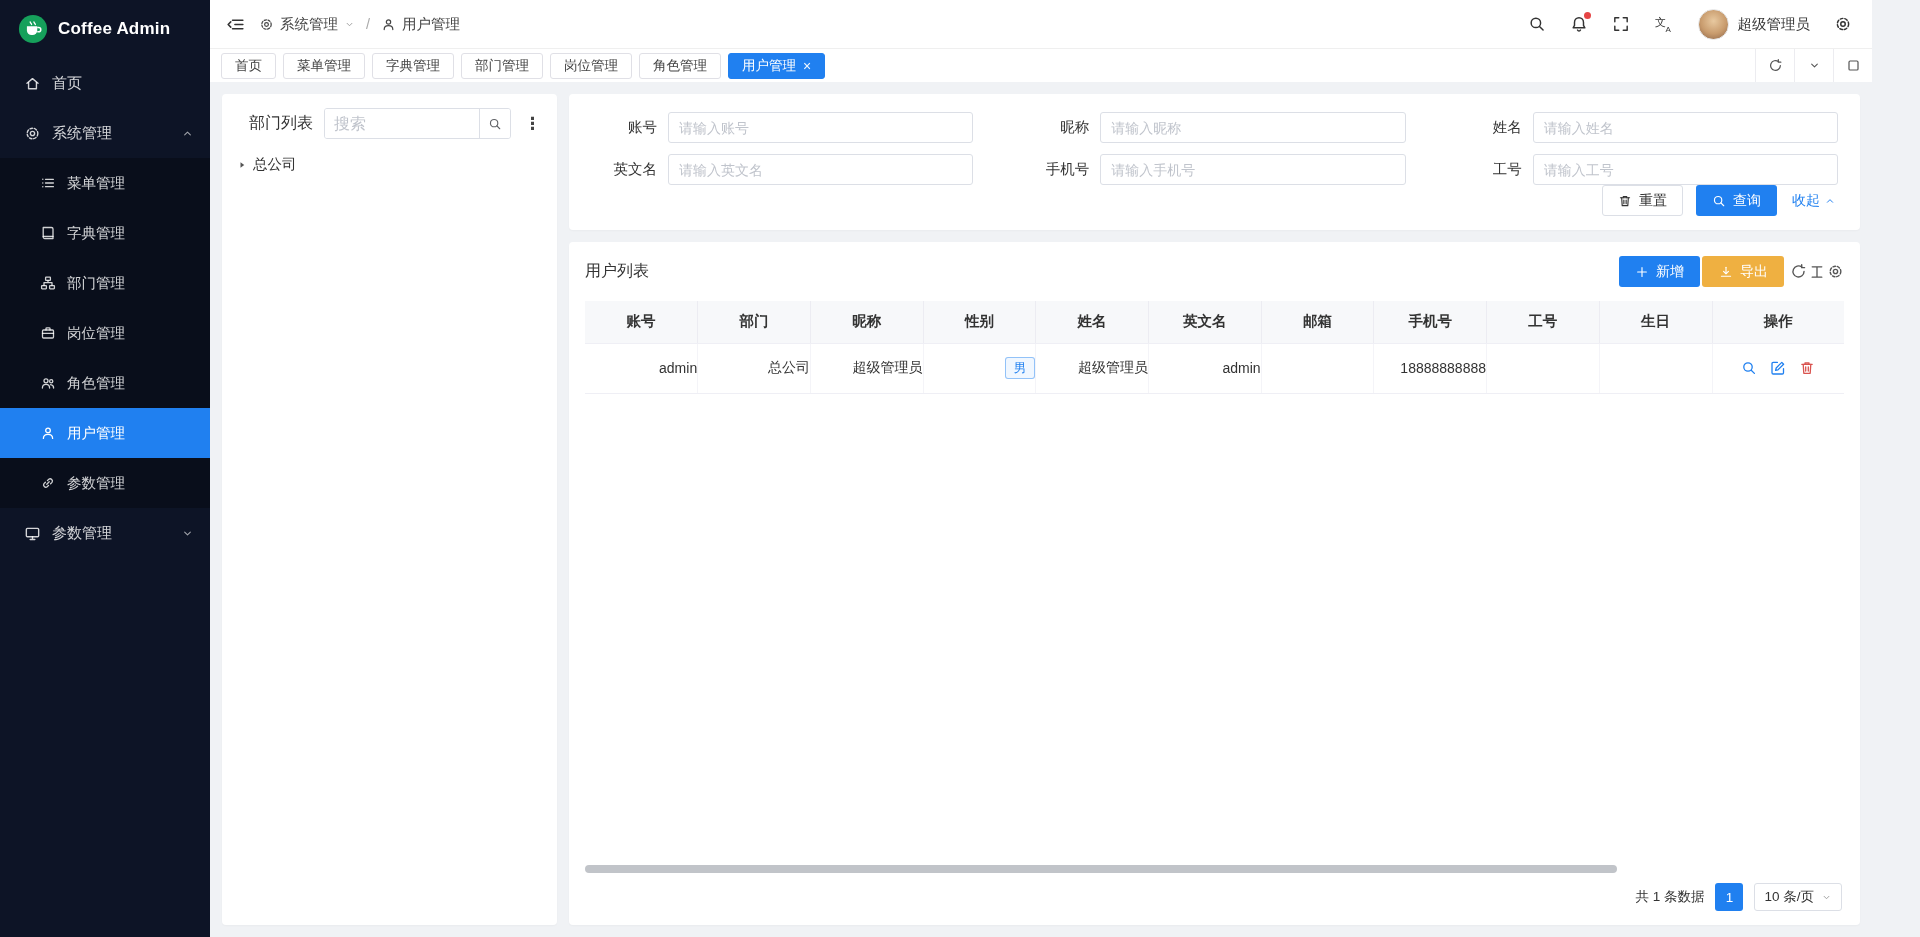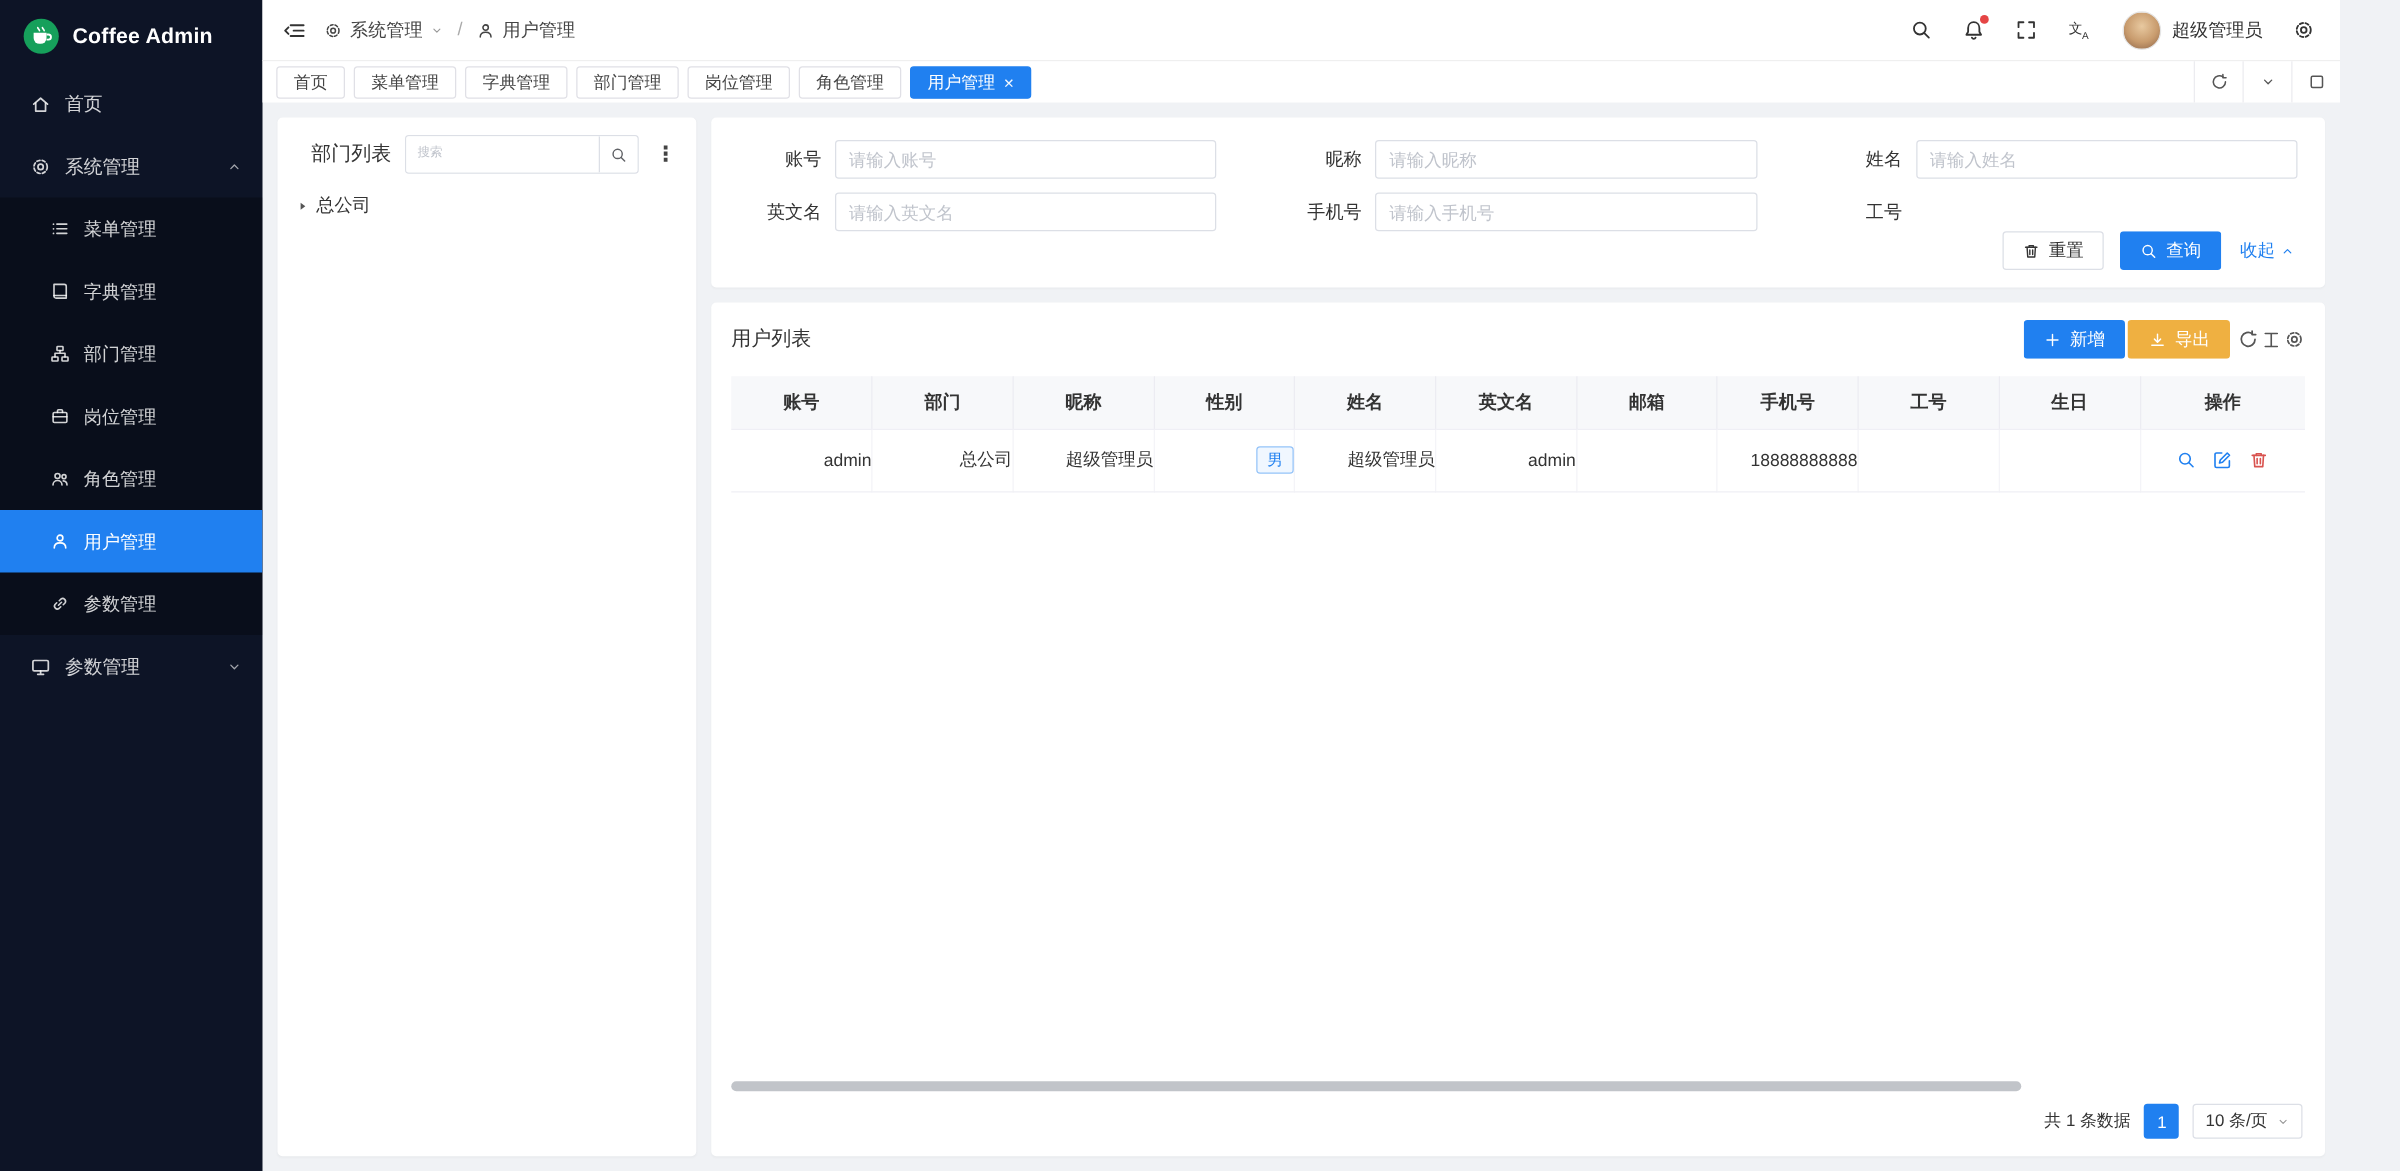--- a/index.html
+++ b/index.html
@@ -45,21 +45,21 @@
 
   .content { flex:1; display:flex; gap:12px; padding:12px; min-height:0; }
 
   .card { background:#fff; border-radius:4px; box-shadow:0 1px 2px rgba(0,0,0,.03); }
 
   
   .dept-card { width:335px; flex:none; padding:14px; display:flex; flex-direction:column; gap:14px; }
   .dept-head { display:flex; align-items:center; gap:11px; }
   .dept-title { font-size:16px; color:#333; white-space:nowrap;margin-left:13px; }
   .dept-search { flex:1; display:flex; height:31px; border:1px solid #dcdfe6; border-radius:3px; overflow:hidden; background:#fff; }
-  .dept-search input { flex:1; min-width:0; border:none; outline:none; padding:0 9px; font-size:10px; color:#1d4ed8; font-family:Liberation Mono, monospace; }
+  .dept-search input { flex:1; min-width:0; border:none; outline:none; padding:0 9px; font-size:16px; color:#1d4ed8; font-family:Liberation Sans, sans-serif; }
   .dept-search input::placeholder { color:#c0c4cc; }
   .dept-search .sbtn { width:31px; display:flex; align-items:center; justify-content:center; border-left:1px solid #dcdfe6; color:#606266; cursor:pointer; background:#fff; }
   .dots-btn { font-size:17px; font-weight:700; color:#444; cursor:pointer; padding:0 2px; line-height:1; }
   .tree-node { display:flex; align-items:center; gap:5px; font-size:14.5px; color:#333; padding:2px 0; cursor:pointer; }
   .tree-node .caret { color:#555; }
 
   
   .right-col { flex:1; display:flex; flex-direction:column; gap:12px; min-width:0; }
 
   .filter-card { padding:18px 22px 14px; flex:none; }
@@ -453,20 +453,21 @@
             <div class="field">
               <label>英文名</label>
               <input type="text" placeholder="请输入英文名" style="">
             </div>
             <div class="field">
               <label>手机号</label>
               <input type="text" placeholder="请输入手机号" style="">
             </div>
             <div class="field">
               <label>工号</label>
+              <input type="text" placeholder="请输入工号" style="">
             </div>
           </div>
           <div class="filter-actions">
             <button class="btn btn-plain">
               <svg class="ic" width="14" height="14">
                   <use href="#i-trash"></use>
                 </svg>
               <span>重置</span>
             </button>
             <button class="btn btn-primary">

